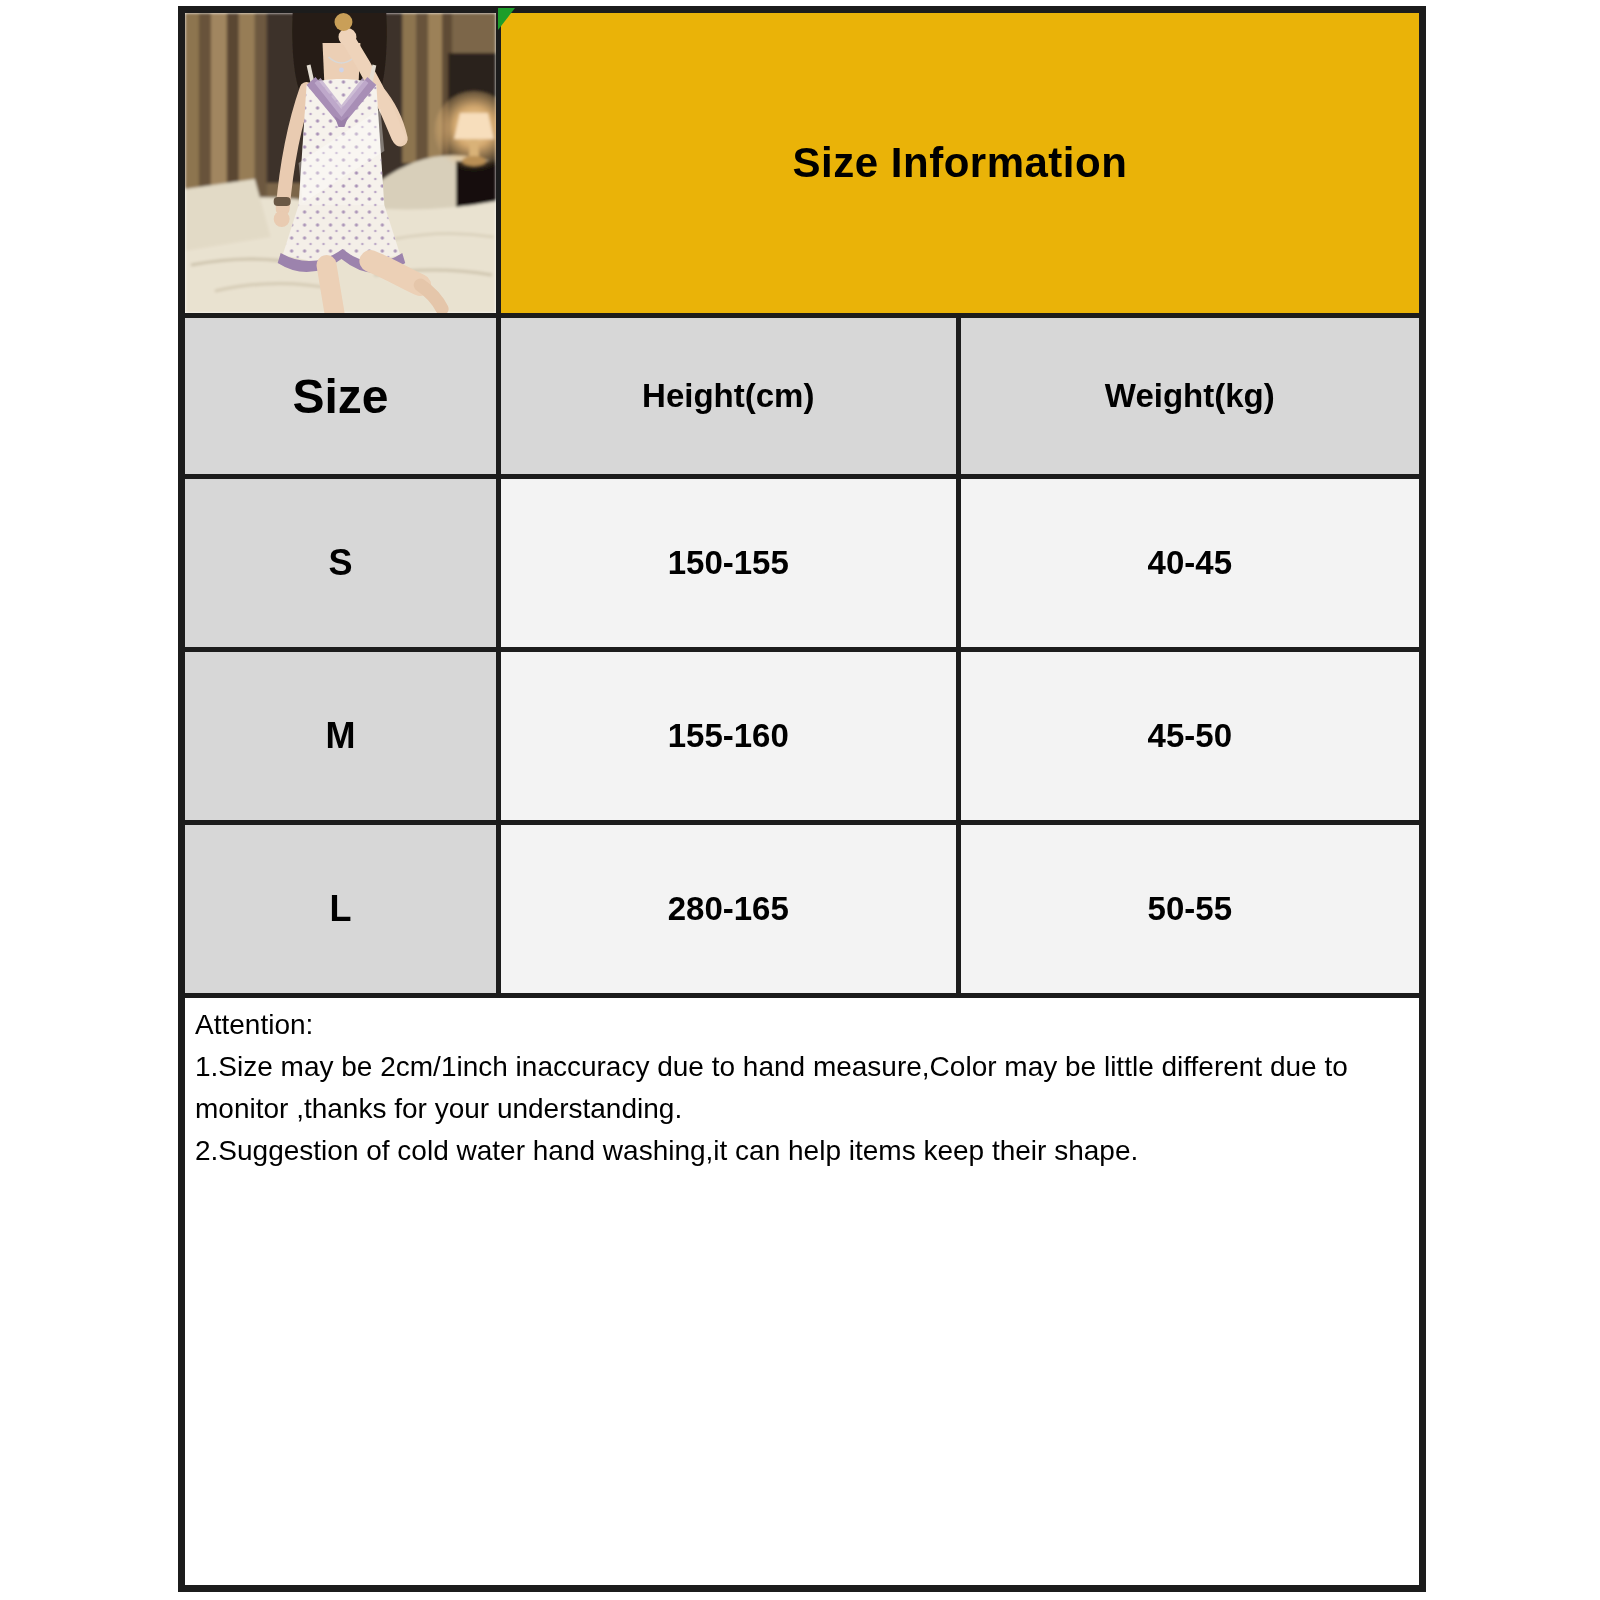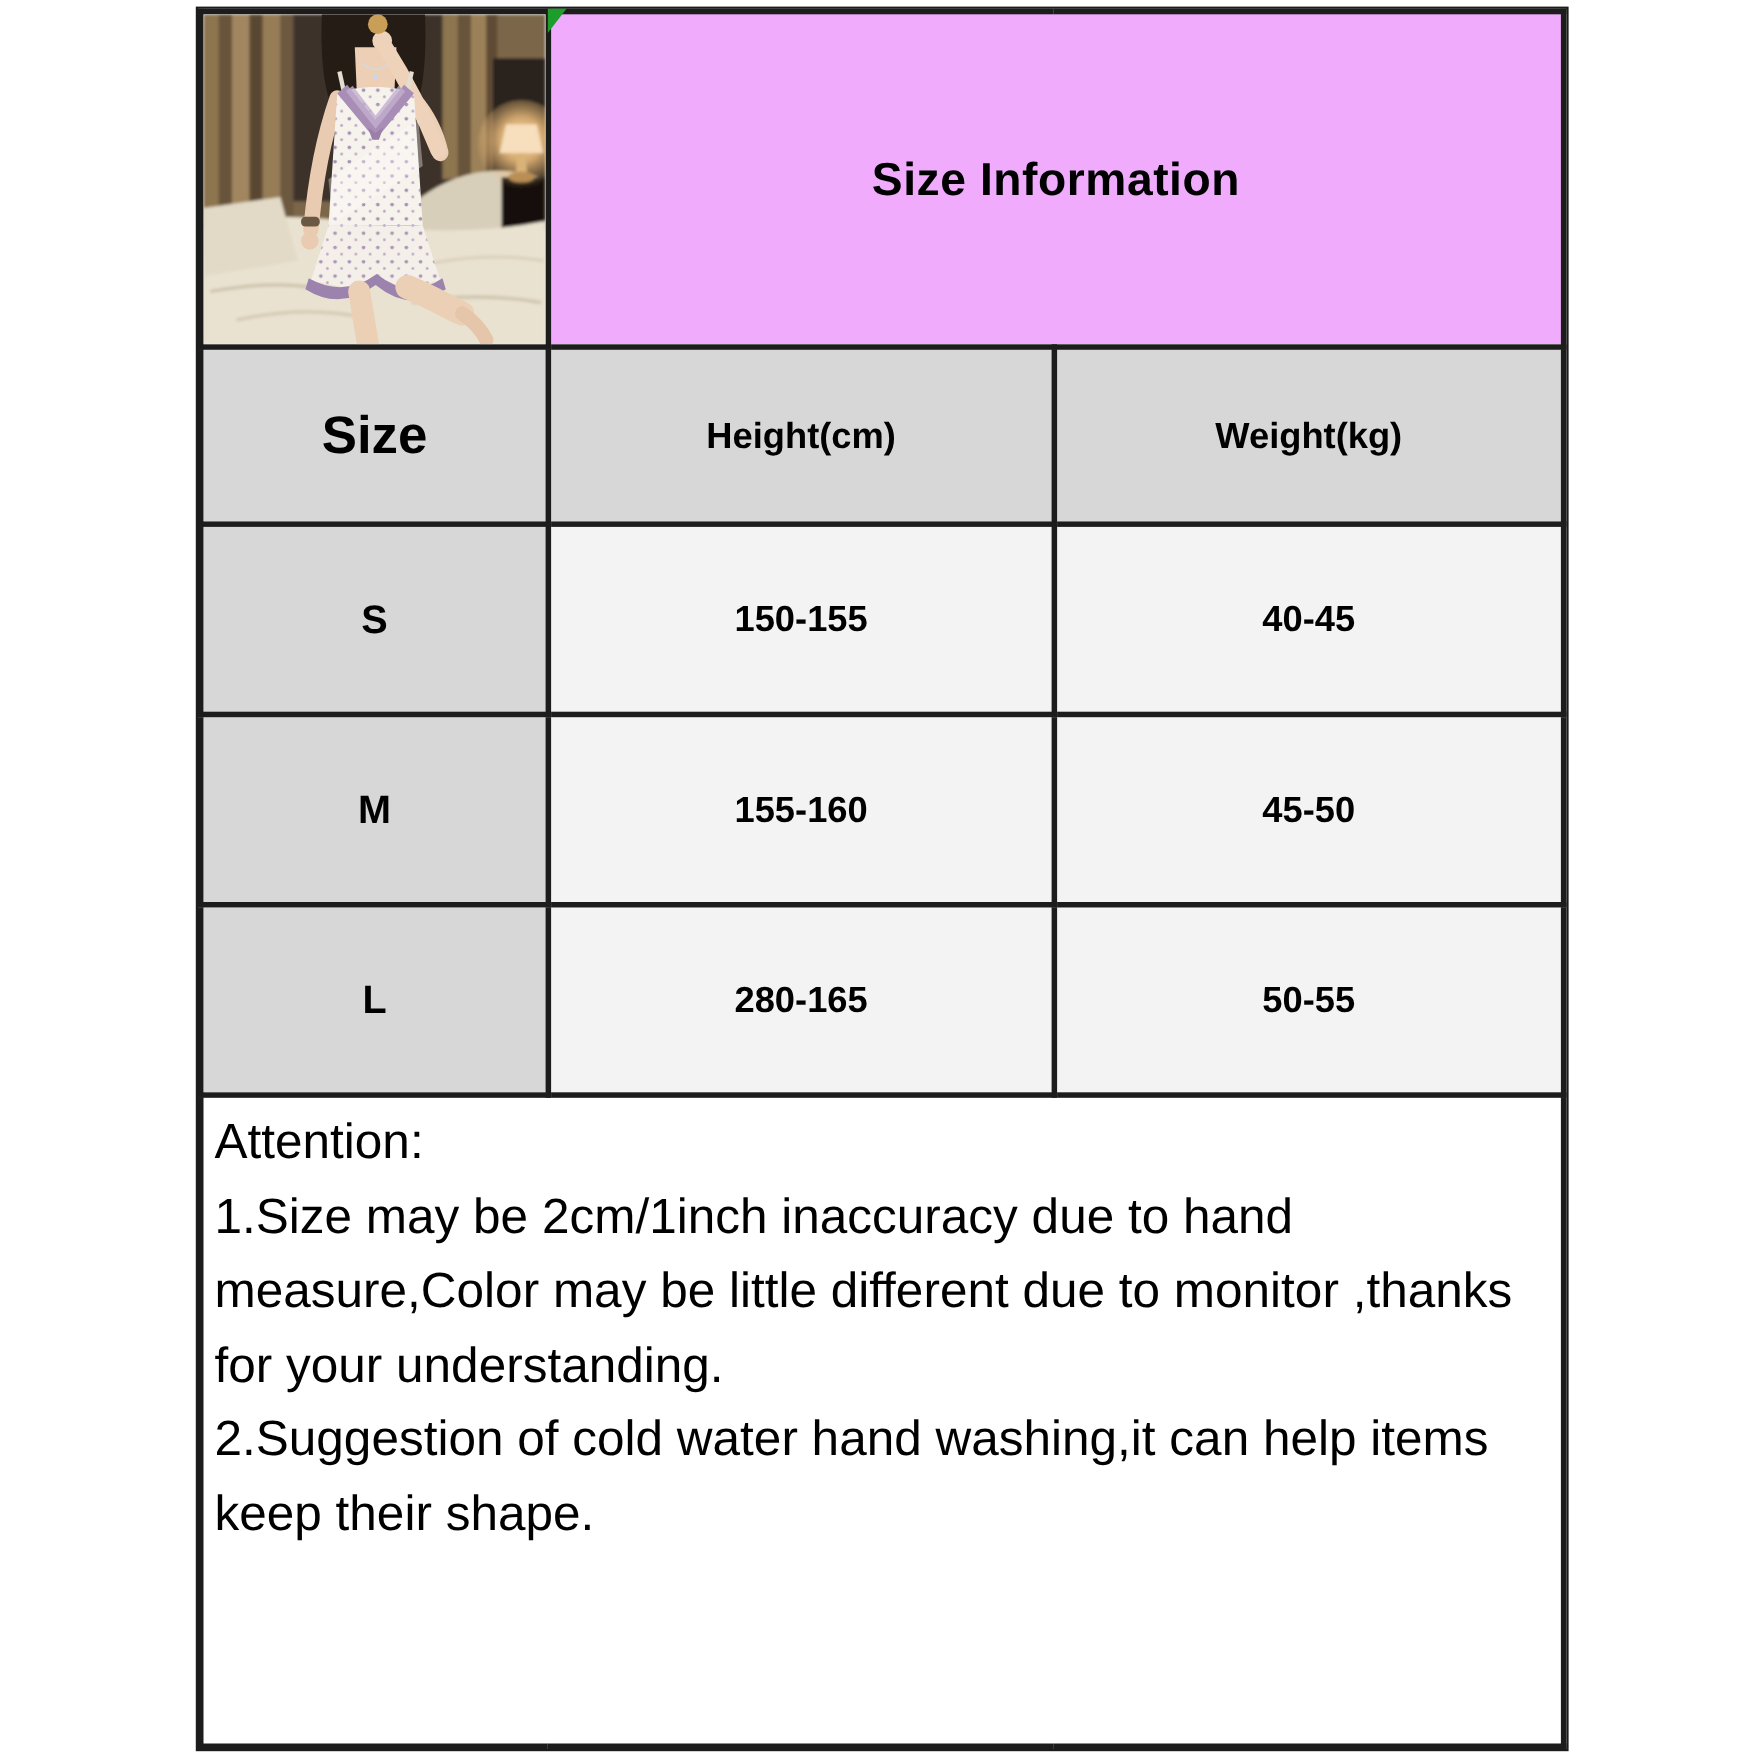--- a/index.html
+++ b/index.html
@@ -32,21 +32,21 @@
     overflow:hidden;
   }
   .r-photo td{height:300px;}
   .r-head td{height:156px;}
   .r-data td{height:168px;}
 
   .photo-cell{background:#fff; padding:0; vertical-align:top;}
   .photo-cell svg{display:block;}
 
   .title-cell{
-    background:#f0abfc;
+    background:#eab308;
     font-weight:bold;
     font-size:42px;
     letter-spacing:0.5px;
   }
   .corner-marker{
     position:absolute;
     left:318px; top:0;
     width:0;height:0;
     border-top:22px solid #1d9e2a;
     border-right:17px solid transparent;
@@ -66,21 +66,21 @@
   .val-cell{
     background:#f3f3f3;
     font-weight:bold;
     font-size:33px;
   }
   .attention-cell{
     background:#ffffff;
     text-align:left;
     vertical-align:top;
     padding:6px 14px 0 10px;
-    font-size:45px;
+    font-size:28px;
     line-height:1.5;
     font-weight:normal;
   }
   .attention-cell .note{margin:0;}
 </style>
 </head>
 <body>
 
 <div class="sheet">
   <div class="corner-marker"></div>

